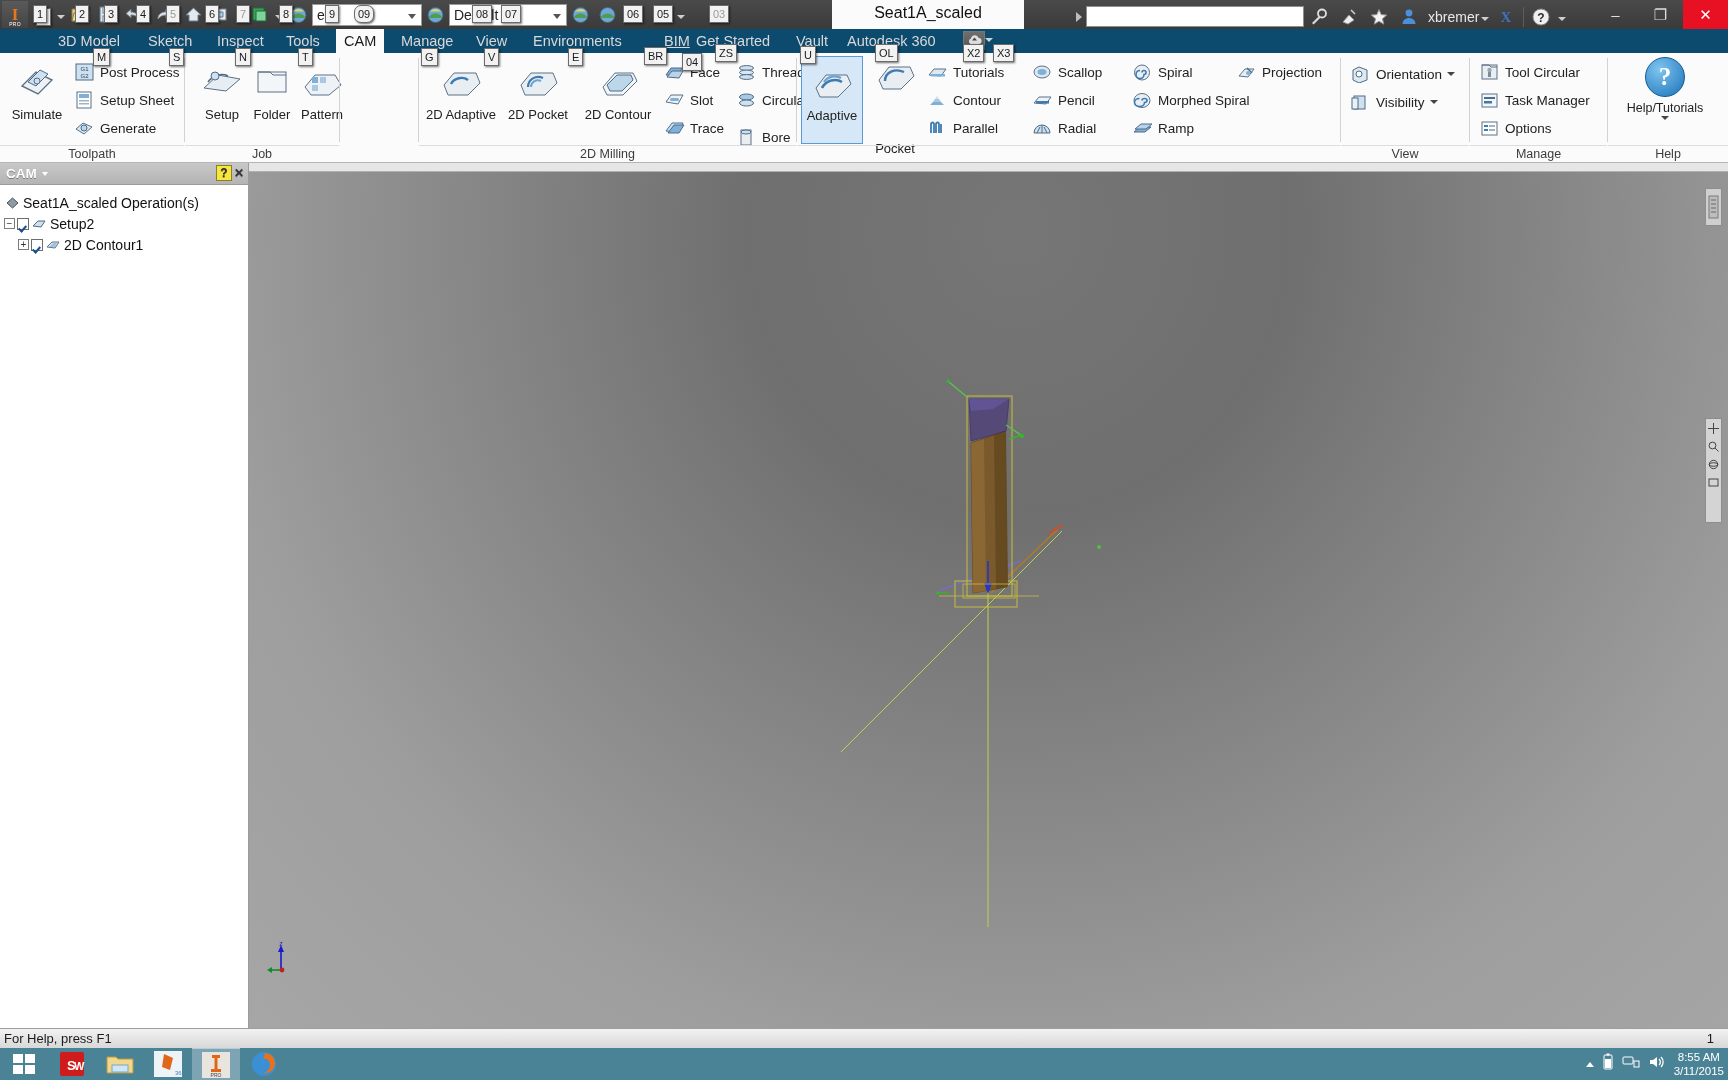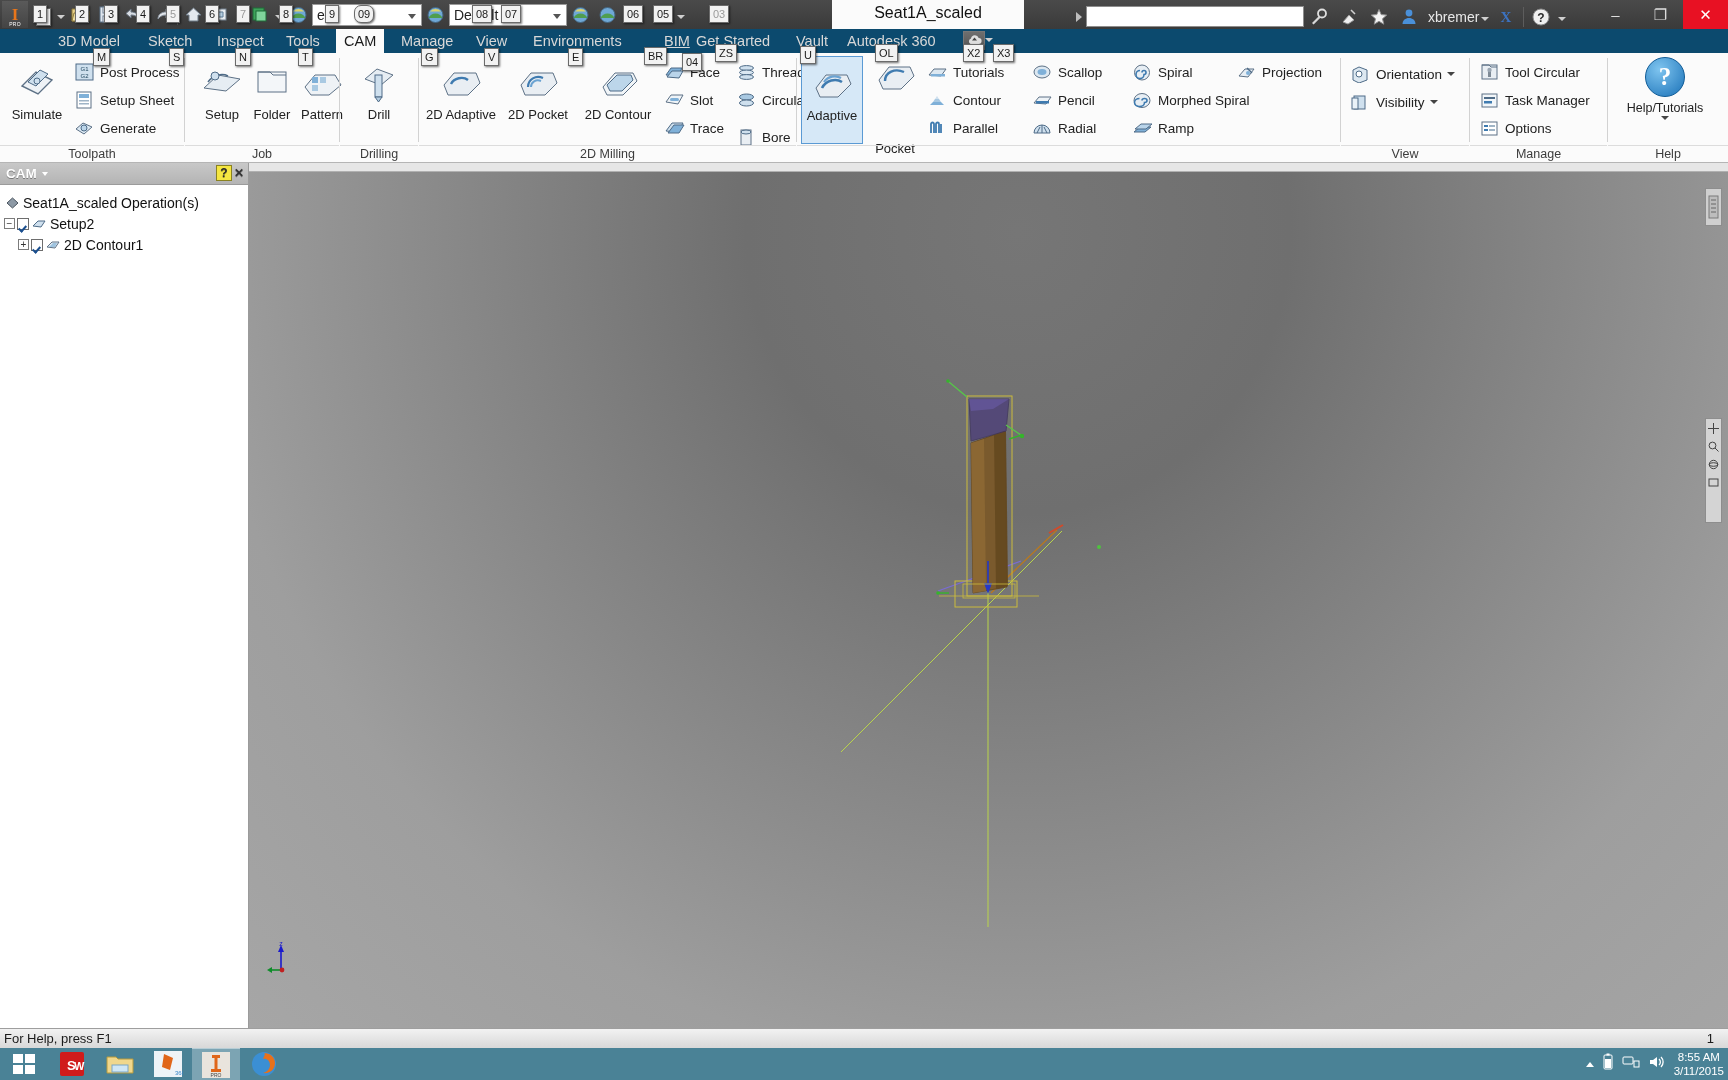--- a/index.html
+++ b/index.html
@@ -558,34 +558,20 @@
             <rect x="13" y="22" width="6" height="6" fill="#a9c9e2"></rect>
           </svg>
       </span>
       <span class="bl">Pattern</span>
     </div>
     <div class="gline" style="left:0; right:0;"></div>
     <div class="glabel">Job</div>
   </div>
   <div class="gsep" style="left:339px;"></div>
 
-  <div class="rgroup" style="left:340px; width:78px;">
-    <div class="bigbtn" style="left:6px;">
-      <span class="bi">
-        <svg width="44" height="42" viewBox="0 0 44 42">
-            <path d="M8 18 20 8l16 6-12 10z" fill="#e6edf3" stroke="#5d7186"></path>
-            <rect x="18" y="14" width="7" height="22" fill="#cfe0ee" stroke="#4e6b87"></rect>
-            <path d="M18 36l3.5 5 3.5-5z" fill="#b5cde1" stroke="#4e6b87"></path>
-          </svg>
-      </span>
-      <span class="bl">Drill</span>
-    </div>
-    <div class="gline" style="left:0; right:0;"></div>
-    <div class="glabel">Drilling</div>
-  </div>
   <div class="gsep" style="left:418px;"></div>
 
   <div class="rgroup" style="left:419px; width:377px;">
     <div class="bigbtn" style="left:2px; width:80px;">
       <span class="bi">
         <svg width="46" height="38" viewBox="0 0 46 38">
             <path d="M6 22 16 10h22l4 10-12 12H10z" fill="#e9eef3" stroke="#5d7186"></path>
             <path d="M13 21c3-6 12-8 17-4" fill="none" stroke="#3f7bb0" stroke-width="2.4"></path>
           </svg>
       </span>

